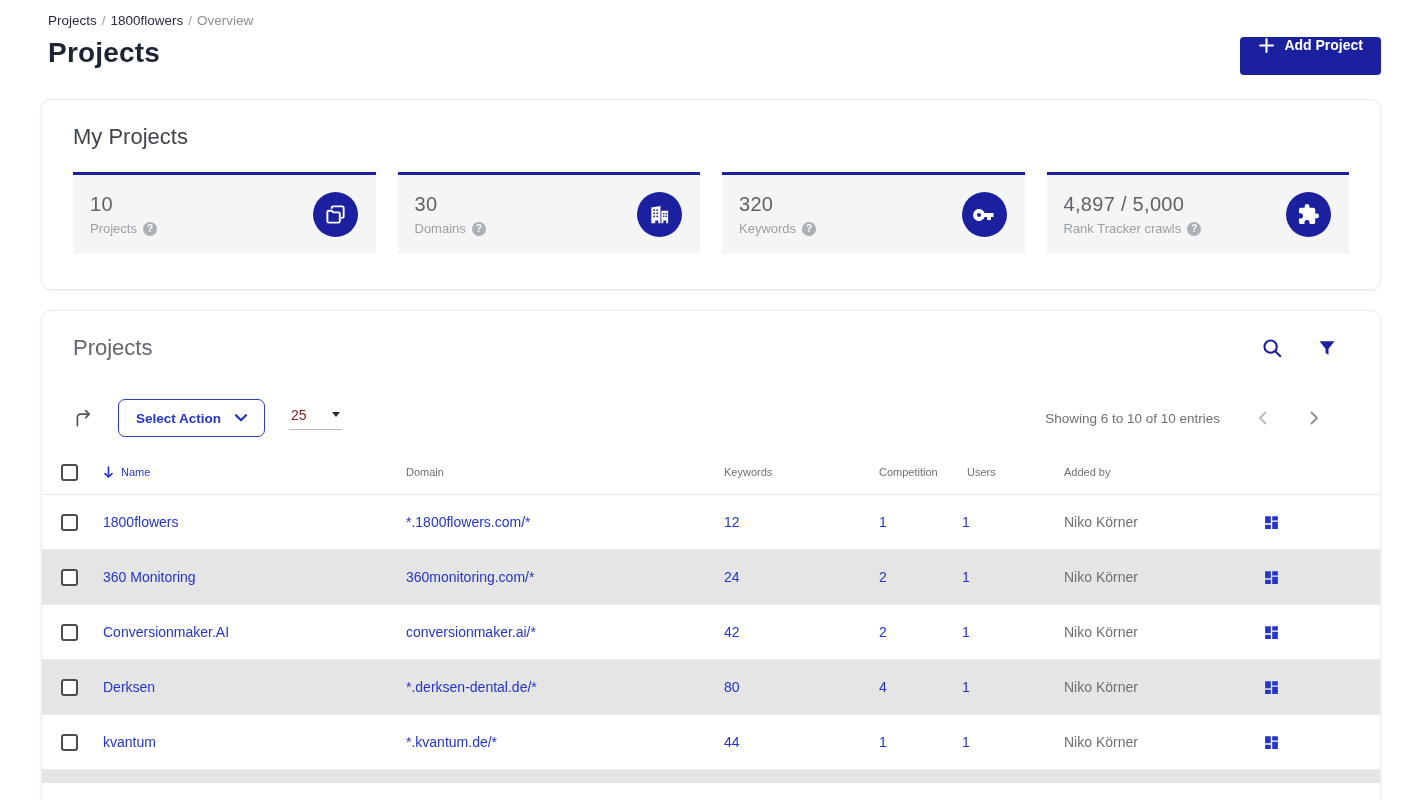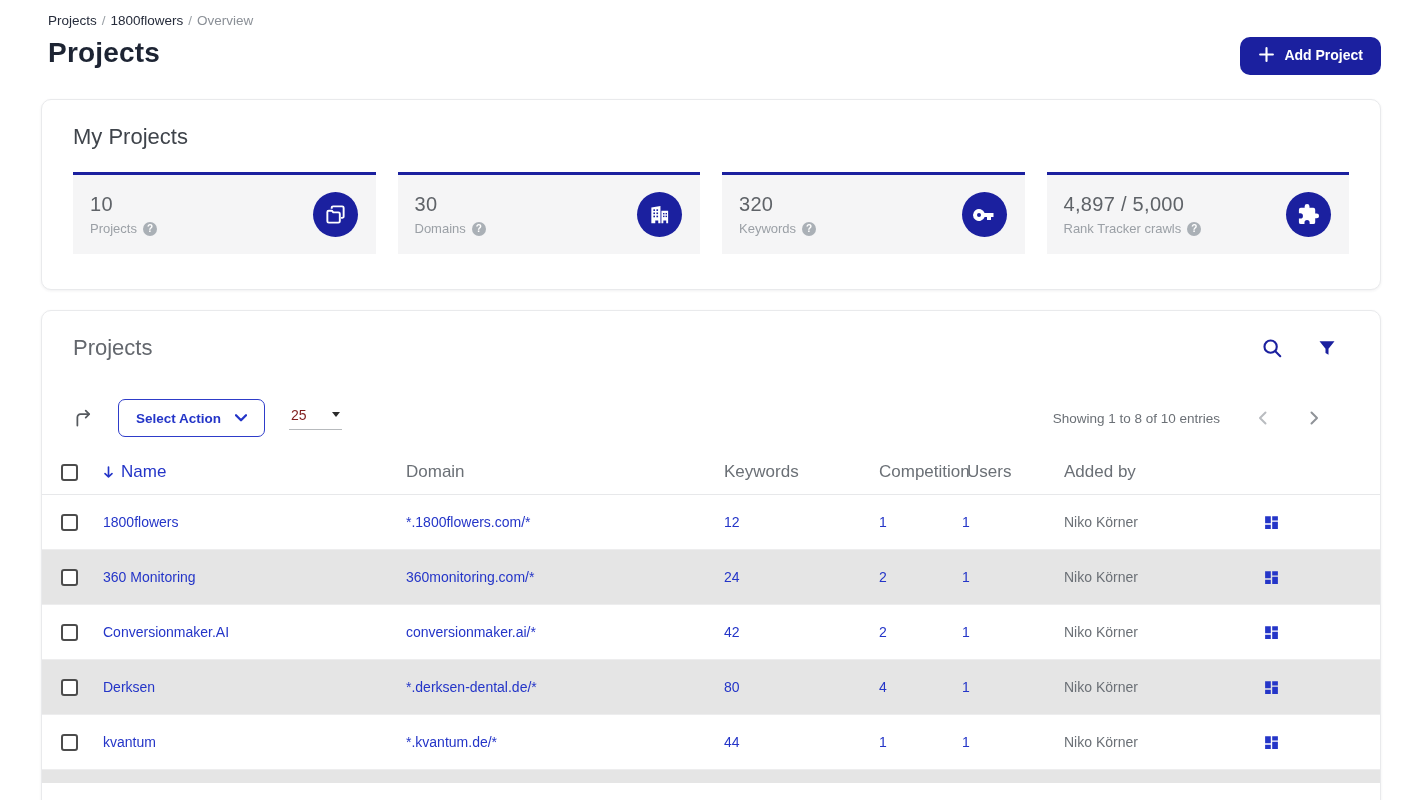--- a/index.html
+++ b/index.html
@@ -8,22 +8,22 @@
   a { text-decoration:none; cursor:pointer; }
 
   .page { padding:13px 41px 0; }
 
   
   .breadcrumb { padding-left:7px; font-size:13.5px; color:#8b9097; }
   .breadcrumb .crumb-dark { color:#262c3b; }
   .breadcrumb .sep { margin:0 5px; color:#9aa0a6; }
   .title-row { display:flex; justify-content:space-between; align-items:flex-start; margin-top:9px; }
   .page-title { padding-left:7px; font-size:28px; font-weight:700; color:#1d2433; letter-spacing:.2px; }
-  .btn-primary { display:flex; align-items:flex-end; gap:9px; background:#1b209f; color:#fff;
-    border:none; border-radius:10px; height:38px; padding:12px 18px; font-size:14px; font-weight:600;
+  .btn-primary { display:flex; align-items:flex-start; gap:9px; background:#1b209f; color:#fff;
+    border:none; border-radius:4px; height:38px; padding:0 18px; font-size:14px; font-weight:600;
     font-family:"Liberation Sans",sans-serif; cursor:pointer; }
 
   
   .card { background:#fff; border:1px solid #e9eaec; border-radius:10px;
     box-shadow:0 1px 3px rgba(40,45,60,.07); }
   .card-1 { margin-top:24px; padding:24px 31px 35px; }
   .card-2 { margin-top:20px; height:560px; }
 
   .card-heading { font-size:22px; color:#3f444b; font-weight:400; }
   .card-2 .card-heading { color:#63676d; }
@@ -64,21 +64,21 @@
 
   
   .table { margin-top:13px; }
   .trow { display:grid; grid-template-columns:61px 303px 318px 155px 83px 102px 199px 1fr;
     align-items:center; height:55px; border-bottom:1px solid #ededee; background:#fff; }
   .trow.alt { background:#e5e5e5; }
   .thead { height:45px; border-bottom:1px solid #e7e8ea; }
   .cb-cell { padding-left:19px; display:flex; }
   .checkbox { width:17px; height:17px; border:2px solid #4c4c4c; border-radius:3px; background:#fff;
     display:inline-block; cursor:pointer; }
-  .th { font-size:17px; color:#6b7076; }
+  .th { font-size:11px; color:#6b7076; }
   .th-name { display:flex; align-items:center; gap:7px; color:#2435c8; cursor:pointer; }
   .cell { font-size:14px; }
   .link { color:#2435c8; }
   .muted { color:#6b7076; }
   .actions { padding-left:0; display:flex; }
   .partial { height:13px; border-bottom:none; }
 </style>
 </head>
 <body>
 
@@ -216,21 +216,21 @@
                   <path d="M1 1.3l5 5 5-5"></path>
                 </svg>
             </span>
           </button>
           <div class="page-size">
             <span class="val">25</span>
             <span class="tri"></span>
           </div>
         </div>
         <div class="toolbar-right">
-          <span class="showing">Showing 1 to 8 of 10 entries</span>
+          <span class="showing">Showing 6 to 10 of 10 entries</span>
           <div class="pager">
             <button class="icon-btn">
               <svg width="13" height="14" viewBox="0 0 10 14" fill="none" stroke="#b9bcc0" stroke-width="2" stroke-linecap="round" stroke-linejoin="round">
                   <path d="M8 1.5L2.5 7 8 12.5"></path>
                 </svg>
             </button>
             <button class="icon-btn">
               <svg width="13" height="14" viewBox="0 0 10 14" fill="none" stroke="#8f9398" stroke-width="2" stroke-linecap="round" stroke-linejoin="round">
                   <path d="M2 1.5L7.5 7 2 12.5"></path>
                 </svg>

